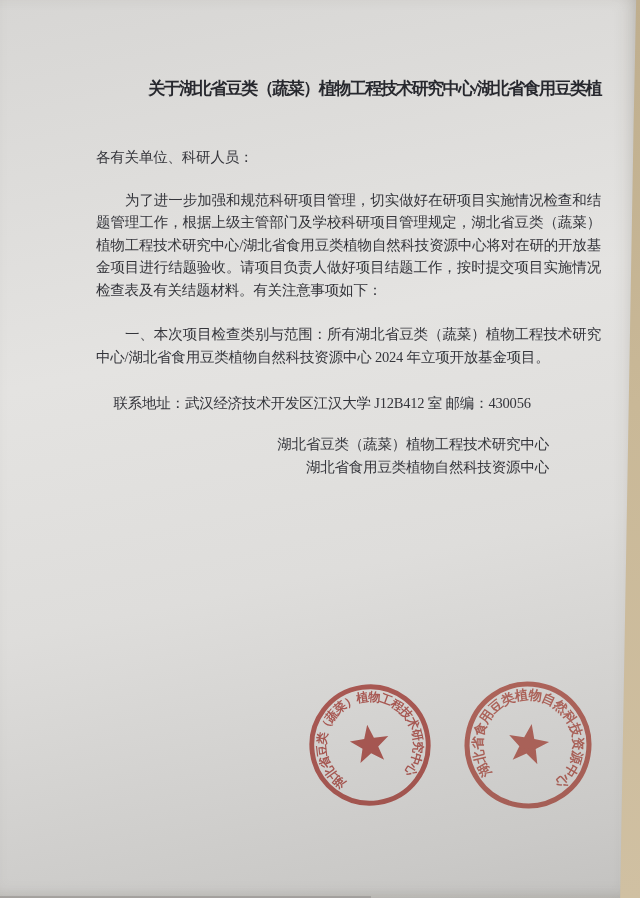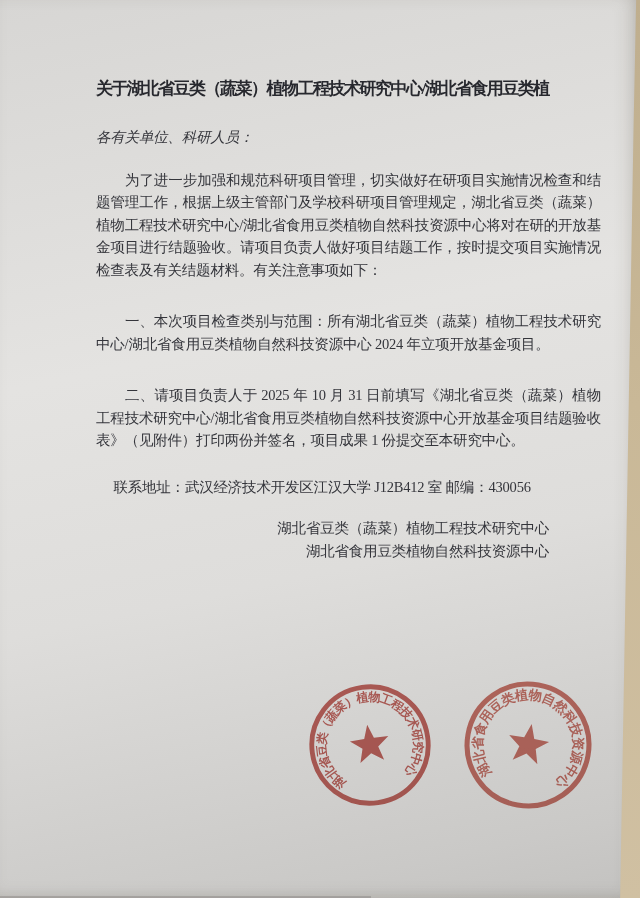--- a/index.html
+++ b/index.html
@@ -22,26 +22,26 @@
   }
   .content{
     position:absolute;left:96px;top:0;width:505px;
     color:#34353b;
     font-size:14.5px;letter-spacing:-0.2px;line-height:22.5px;
     text-align:justify;
   }
   .title{
     margin:72px 0 0 0;padding:0;
     font-size:17px;font-weight:bold;letter-spacing:-1.5px;
-    line-height:34px;text-align:left;color:#27282e;
+    line-height:34px;text-align:right;color:#27282e;
   }
   .title .tline{display:block;}
-  .salutation{margin:20px 0 0 0;font-style:italic;}
+  .salutation{margin:40px 0 0 0;}
   .para{margin:20px 0 0 0;text-indent:2em;}
-  .para + .para{margin-top:29px;}
+  .para + .para{margin-top:22px;}
   .contact{margin:24px 0 0 0;padding-left:1.2em;}
   .contact p{margin:0;line-height:23px;}
   .email{border-bottom:1px solid #34353b;}
   .signature{margin:18px 52px 0 0;text-align:right;line-height:23px;}
   .signature p{margin:0;}
   .seal{
     position:absolute;
     mix-blend-mode:multiply;
     opacity:.85;
   }
@@ -58,21 +58,20 @@
     <div class="content">
 
       <h1 class="title">
         <span class="tline">关于湖北省豆类（蔬菜）植物工程技术研究中心/湖北省食用豆类植</span>
       </h1>
 
       <p class="salutation">各有关单位、科研人员：</p>
 
       <p class="para">为了进一步加强和规范科研项目管理，切实做好在研项目实施情况检查和结题管理工作，根据上级主管部门及学校科研项目管理规定，湖北省豆类（蔬菜）植物工程技术研究中心/湖北省食用豆类植物自然科技资源中心将对在研的开放基金项目进行结题验收。请项目负责人做好项目结题工作，按时提交项目实施情况检查表及有关结题材料。有关注意事项如下：</p>
       <p class="para">一、本次项目检查类别与范围：所有湖北省豆类（蔬菜）植物工程技术研究中心/湖北省食用豆类植物自然科技资源中心 2024 年立项开放基金项目。</p>
-      <p class="para">二、请项目负责人于 2025 年 10 月 31 日前填写《湖北省豆类（蔬菜）植物工程技术研究中心/湖北省食用豆类植物自然科技资源中心开放基金项目结题验收表》（见附件）打印两份并签名，项目成果 1 份提交至本研究中心。</p>
 
       <div class="contact">
         <p><span>联系地址：武汉经济技术开发区江汉大学 J12B412 室  邮编：430056</span></p>
       </div>
 
       <div class="signature">
         <p>湖北省豆类（蔬菜）植物工程技术研究中心</p>
         <p>湖北省食用豆类植物自然科技资源中心</p>
       </div>
 

